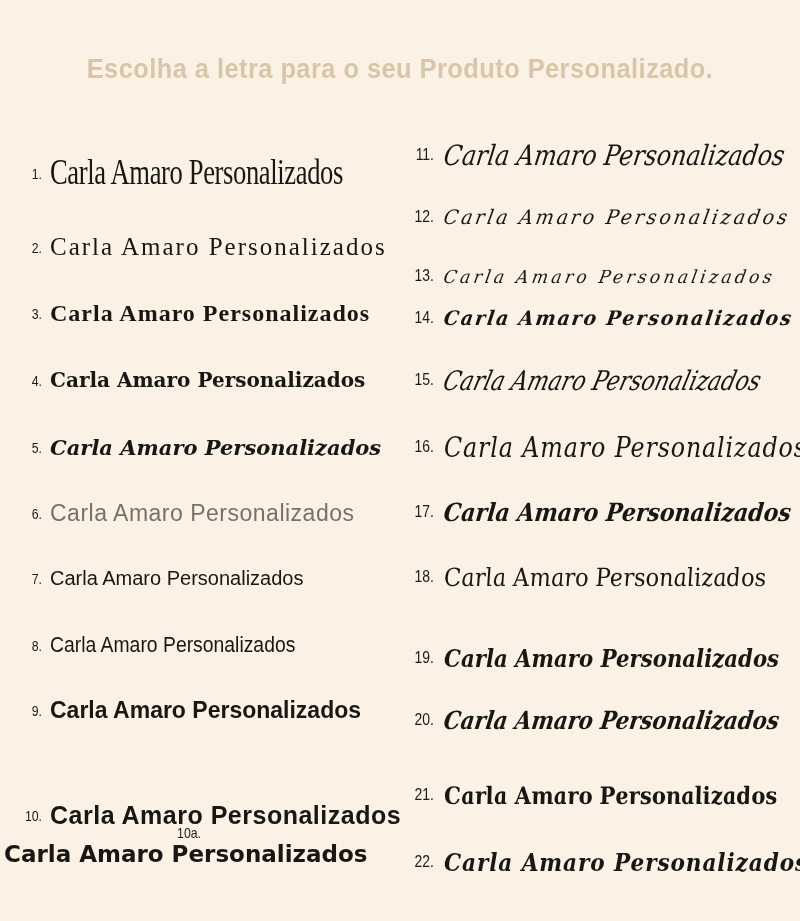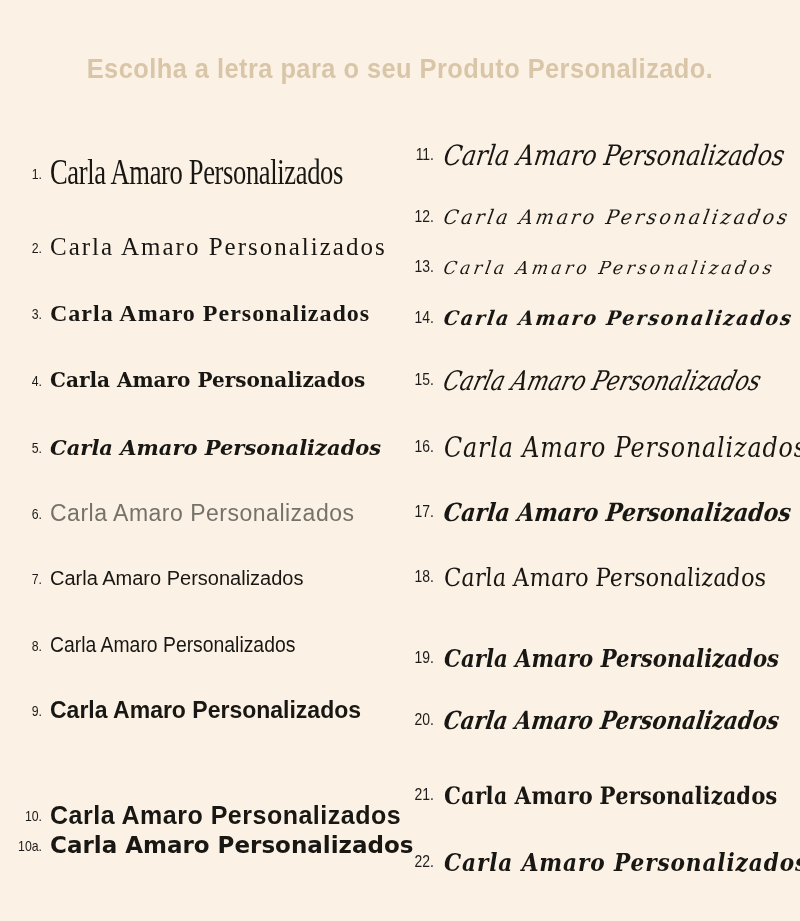--- a/index.html
+++ b/index.html
@@ -60,22 +60,22 @@
   .f17{font-family:"DejaVu Serif",serif;font-style:italic;font-weight:bold;font-size:25px;transform:skewX(-6deg) scaleX(0.88);}
   .f18{font-family:"DejaVu Serif",serif;font-style:italic;font-size:25px;transform:skewX(6deg) scaleX(0.9);}
   .f19{font-family:"DejaVu Serif",serif;font-style:italic;font-weight:bold;font-size:25px;transform:scaleX(0.85);}
   .f20{font-family:"DejaVu Serif",serif;font-style:italic;font-weight:bold;font-size:25px;transform:skewX(-8deg) scaleX(0.85);}
   .f21{font-family:"DejaVu Serif",serif;font-style:italic;font-weight:bold;font-size:24px;transform:skewX(8deg) scaleX(0.88);}
   .f22{font-family:"DejaVu Serif",serif;font-style:italic;font-weight:bold;font-size:24px;letter-spacing:1px;transform:scaleX(0.9);}
 
   
   .r1{top:152px;}.r2{top:226px;}.r3{top:292px;}.r4{top:359px;}.r5{top:426px;}
   .r6{top:492px;}.r7{top:557px;}.r8{top:624px;}.r9{top:689px;}.r10{top:794px;}
-  .r10a{top:824px;}
-  .r11{top:134px;}.r12{top:196px;}.r13{top:246px;justify-content:flex-end;}.r14{top:297px;}.r15{top:359px;}
+  .r10a{top:824px;flex-direction:column;}
+  .r11{top:134px;}.r12{top:196px;}.r13{top:255px;justify-content:flex-end;}.r14{top:297px;}.r15{top:359px;}
   .r16{top:426px;}.r17{top:491px;}.r18{top:556px;}.r19{top:637px;}.r20{top:699px;}
   .r21{top:774px;}.r22{top:841px;}
 </style>
 </head>
 <body>
 
 <div>
 
   <h1 class="title">Escolha a letra para o seu Produto Personalizado.</h1>
 

